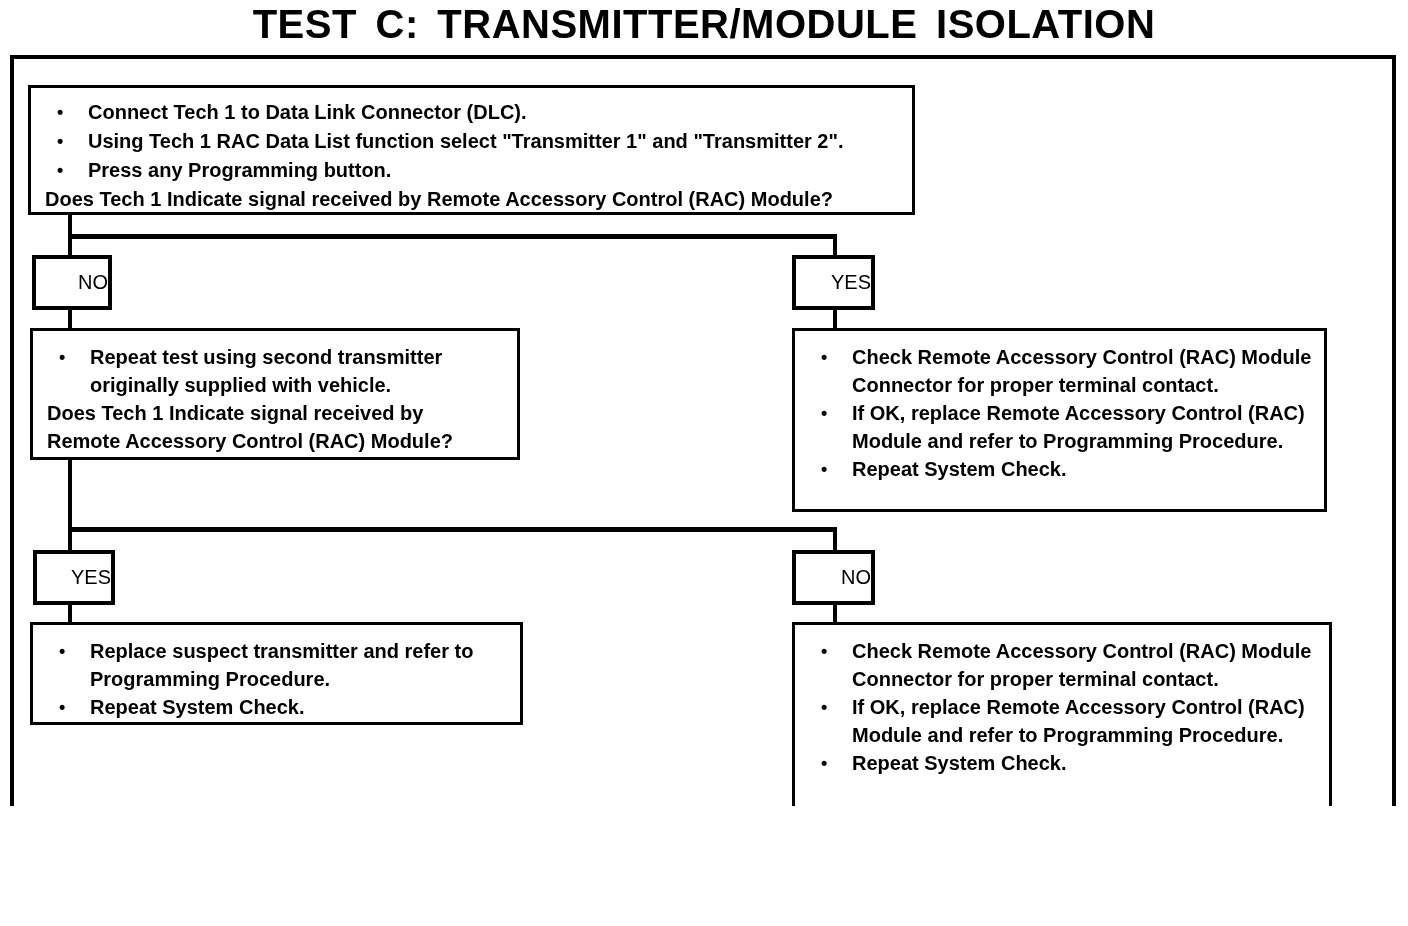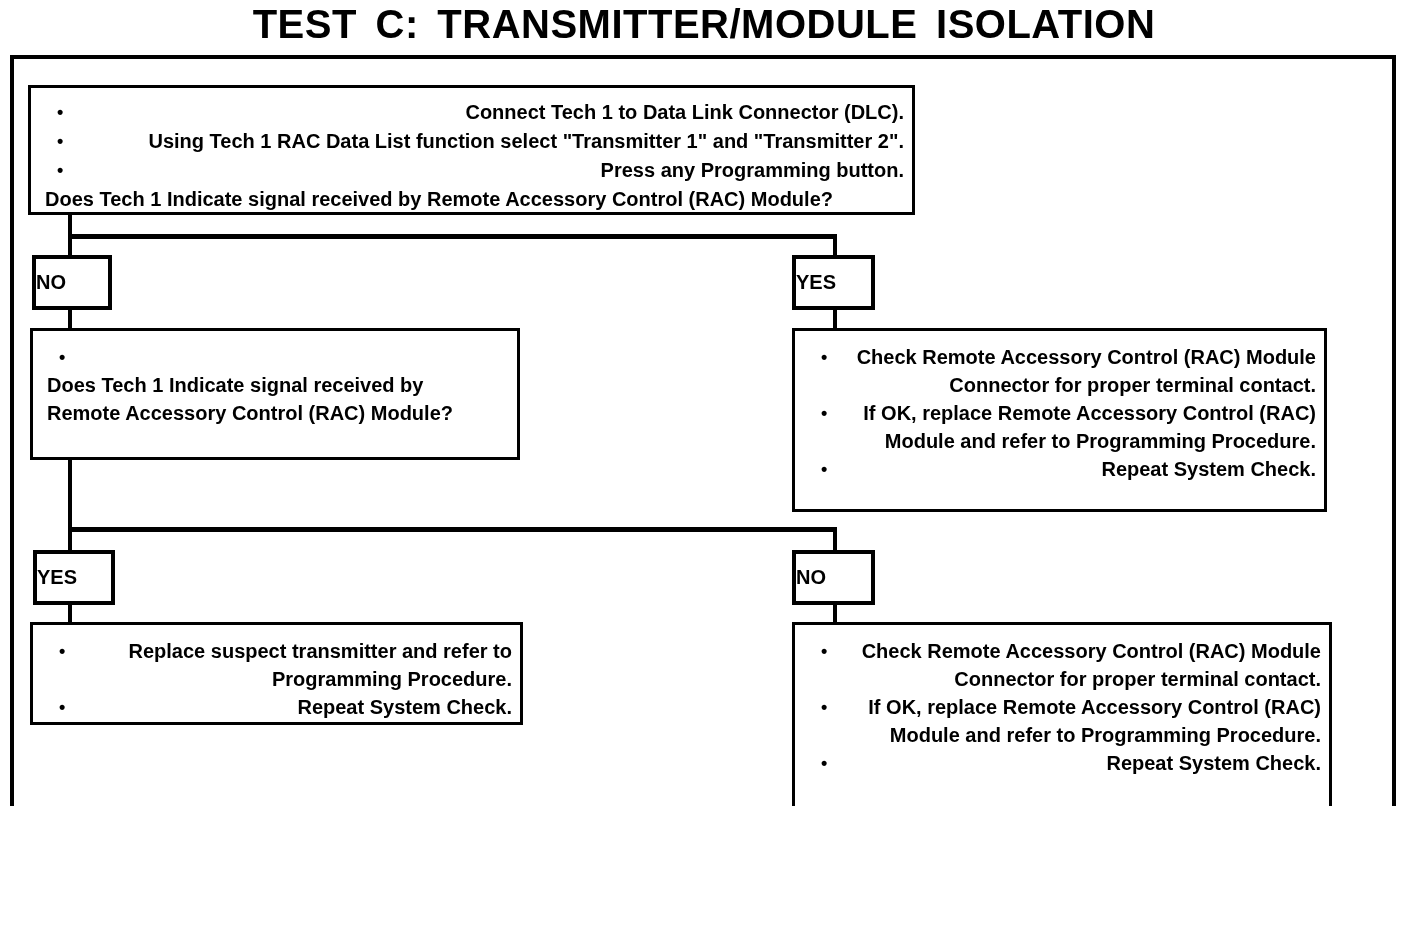--- a/index.html
+++ b/index.html
@@ -55,35 +55,35 @@
     line-height: 28px;
   }
   .box.start { line-height: 29px; }
   .dbox {
     position: absolute;
     border: 4px solid #000;
     box-sizing: border-box;
     background: #fff;
     display: flex;
     align-items: center;
-    justify-content: flex-start;
+    justify-content: flex-end;
     font-size: 20px;
-    font-weight: bold;
+    font-weight: normal;
   }
   .bullet-row {
     display: flex;
     padding-left: 26px;
     padding-right: 8px;
   }
   .bullet {
     width: 31px;
     flex: 0 0 31px;
     font-size: 18px;
   }
-  .bullet-text { flex: 1 1 auto; text-align: right; }
+  .bullet-text { flex: 1 1 auto; }
   .question {
     padding-left: 14px;
     padding-right: 22px;
   }
   .pad-top { padding-top: 10px; }
   .pad-top2 { padding-top: 12px; }
   .figure-code {
     position: absolute;
     right: 24px;
     top: 805px;
@@ -134,20 +134,21 @@
     <div class="dbox" style="left:18px; top:196px; width:80px; height:55px;">
       <span>NO</span>
     </div>
     <div class="dbox" style="left:778px; top:196px; width:83px; height:55px;">
       <span>YES</span>
     </div>
 
     <div class="box pad-top2" style="left:16px; top:269px; width:490px; height:132px;">
       <div class="bullet-row">
         <span class="bullet">•</span>
+        <span class="bullet-text">Repeat test using second transmitter originally supplied with vehicle.</span>
       </div>
       <div class="question">Does Tech 1 Indicate signal received by Remote Accessory Control (RAC) Module?</div>
     </div>
 
     <div class="box pad-top2" style="left:778px; top:269px; width:535px; height:184px;">
       <div class="bullet-row">
         <span class="bullet">•</span>
         <span class="bullet-text">Check Remote Accessory Control (RAC) Module Connector for proper terminal contact.</span>
       </div>
       <div class="bullet-row">

